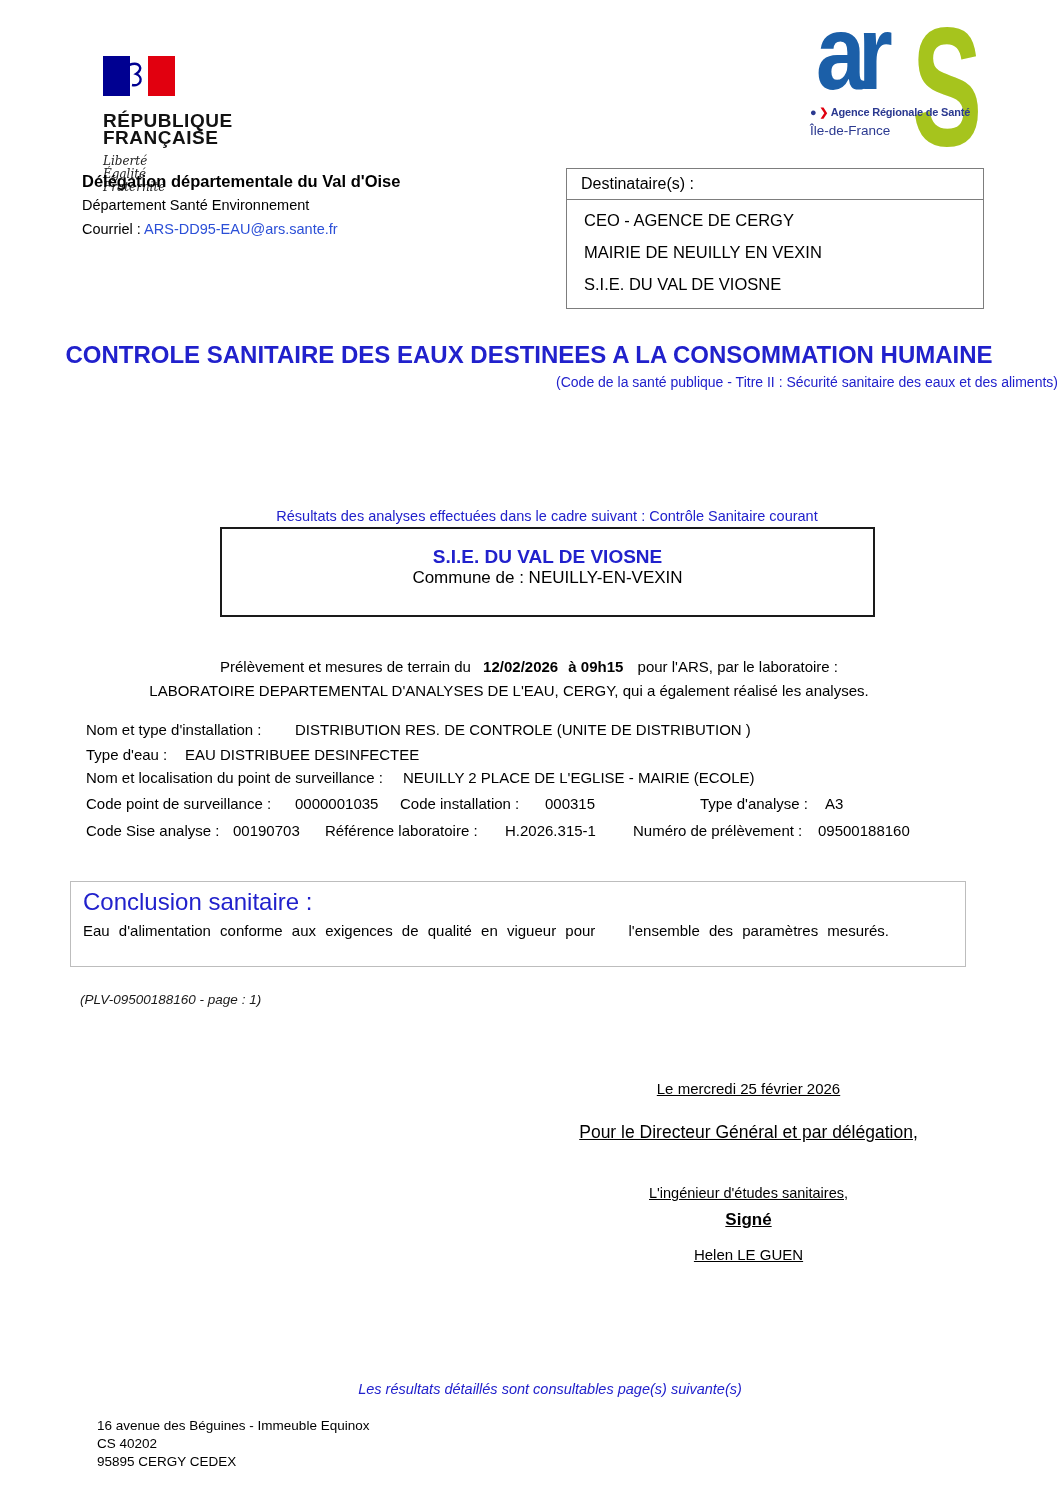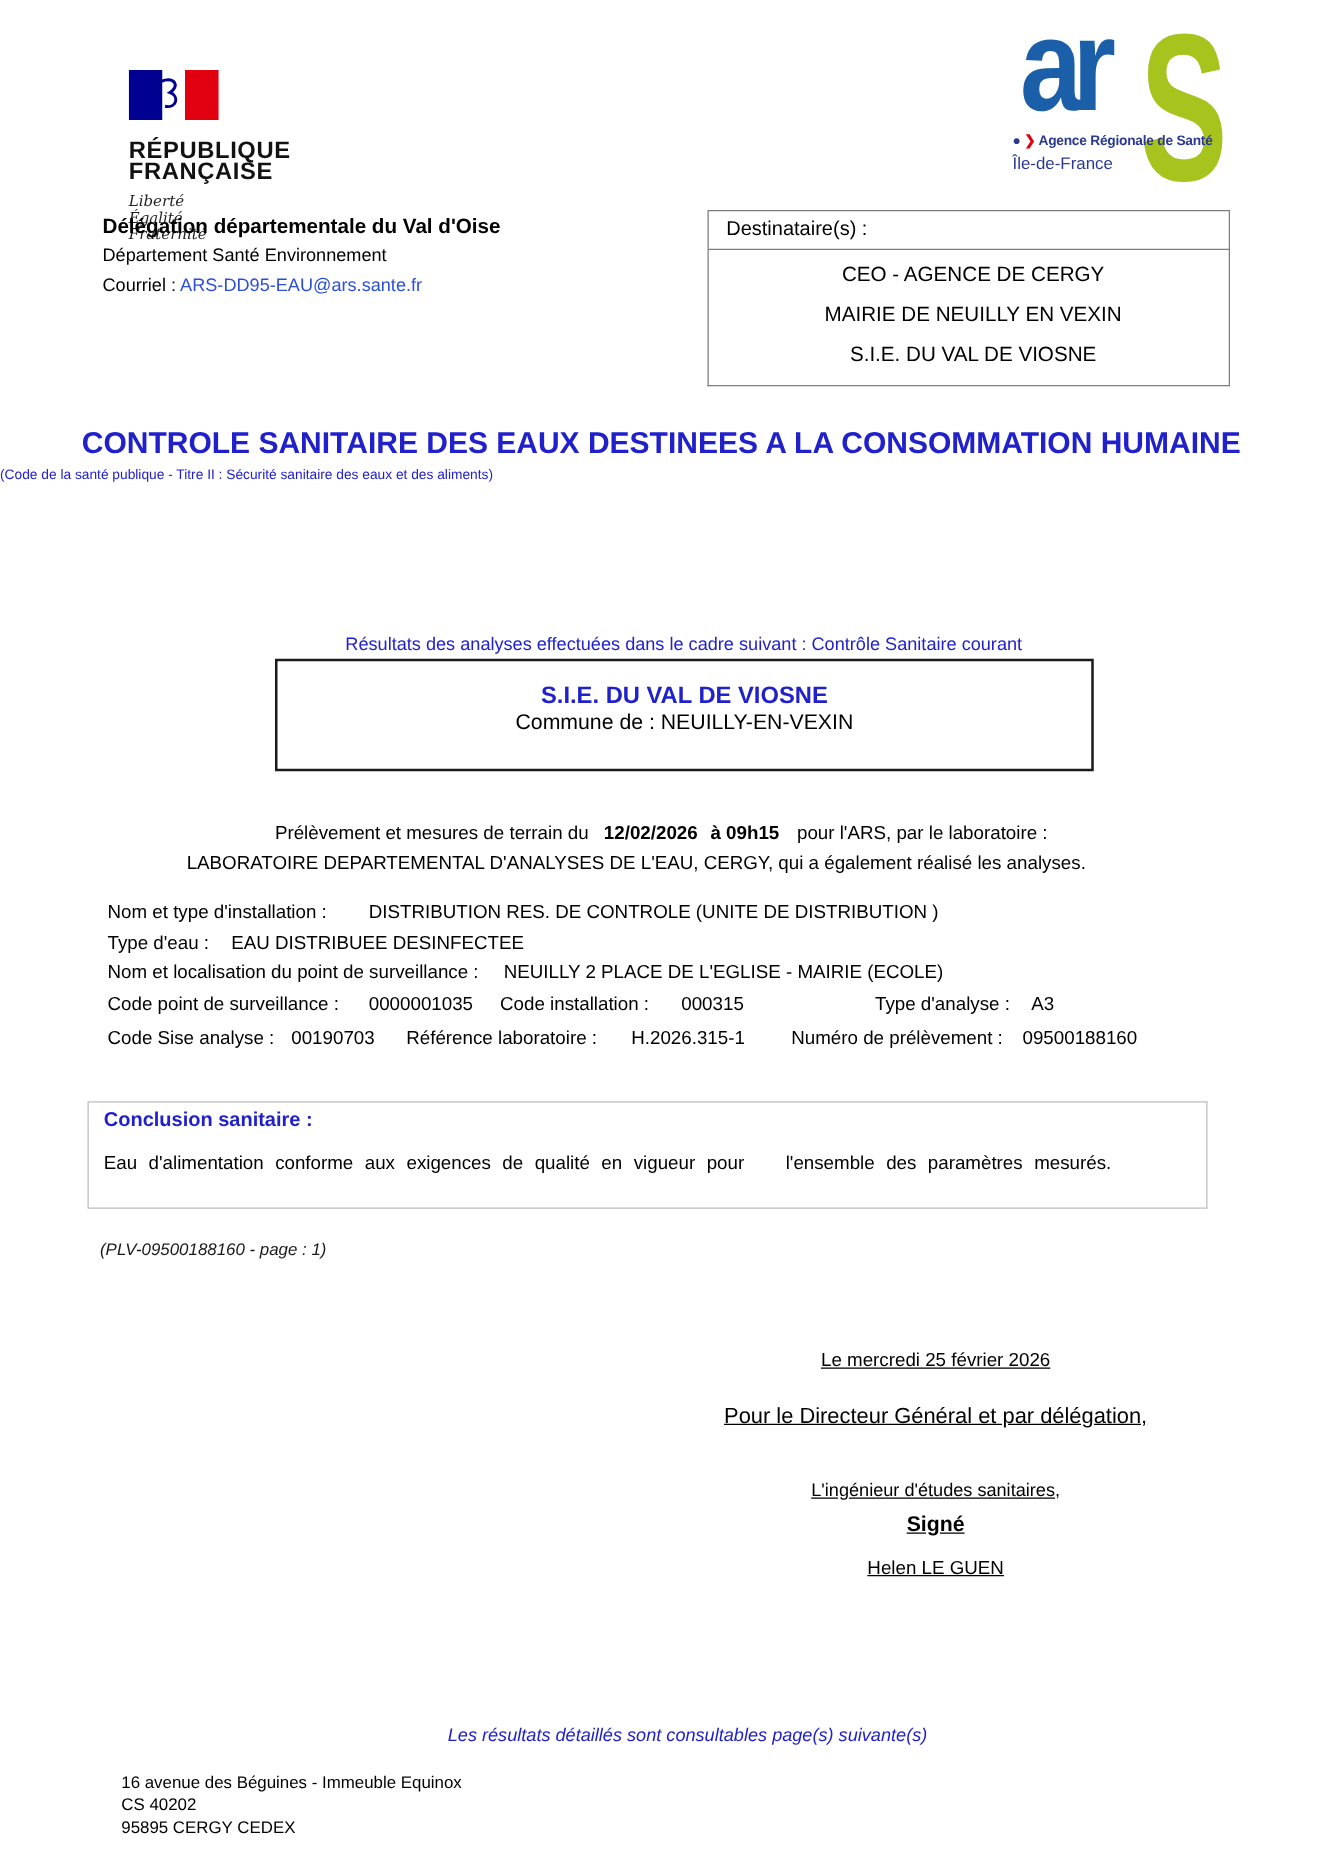--- a/index.html
+++ b/index.html
@@ -28,26 +28,26 @@
   .ars-s  { position:absolute; left:96px; top:-27px; font-size:105px; font-weight:bold; line-height:1;
             color:var(--ars-green,#a6c41d); transform:scaleY(1.6); transform-origin:left top; }
   .ars-tagline { position:absolute; left:-6px; top:76px; font-size:11px; font-weight:bold;
                  color:var(--ars-navy,#2b3990); white-space:nowrap; z-index:2; letter-spacing:-0.2px; }
   .ars-tagline .chev { color:var(--flag-red,#e1000f); }
   .ars-region { position:absolute; left:-6px; top:93px; font-size:13.5px; color:var(--ars-navy,#2b3990); z-index:2; }
 
   
   .dest-box { left:566px; top:168px; width:418px; }
   .dest-header { border:1px solid #7d7d7d; height:30px; line-height:30px; padding-left:14px; font-size:16px; background:#fff; }
-  .dest-body { border:1px solid #7d7d7d; border-top:none; padding:4px 0 8px 7px;text-align:center; }
+  .dest-body { border:1px solid #7d7d7d; border-top:none; padding:4px 0 8px 17px; }
   .dest-item { font-size:16.5px; height:32px; line-height:32px; }
 
   
   .doc-title    { left:0; top:341px; width:1058px; text-align:center; font-size:24px; font-weight:bold; color:var(--text-blue,#2121cc); }
-  .doc-subtitle { left:0; top:374px; width:1058px; text-align:left; font-size:11px; color:var(--text-blue,#2121cc); }
+  .doc-subtitle { left:0; top:374px; width:1058px; text-align:right; font-size:14px; color:var(--text-blue,#2121cc); }
   .context-line { left:18px; top:508px; width:1058px; text-align:center; font-size:14.5px; color:var(--text-blue,#2121cc); }
 
   
   .network-box { left:220px; top:527px; width:651px; height:86px; border:2px solid #1a1a1a; text-align:center; }
   .network-name { margin-top:17px; font-size:19px; font-weight:bold; color:var(--text-blue,#2121cc); }
   .network-commune { font-size:17px; }
 
   
   .sampling1 { left:0; top:658px; width:1058px; text-align:center; font-size:15px; }
   .sampling1 .b { font-weight:bold; }
@@ -55,21 +55,21 @@
   .sampling1 .t { margin-right:10px; }
   .sampling2 { left:-20px; top:682px; width:1058px; text-align:center; font-size:15px; }
 
   
   .drow { left:86px; width:940px; height:20px; font-size:15px; }
   .drow span { position:absolute; white-space:nowrap; }
   .r1 { top:721px; } .r2 { top:746px; } .r3 { top:769px; } .r4 { top:795px; } .r5 { top:822px; }
 
   
   .conclusion-box { left:70px; top:881px; width:894px; height:84px; border:1px solid #bdbdbd; }
-  .conclusion-label { position:absolute; left:12px; top:6px; font-size:16px; color:var(--text-blue,#2121cc);font-weight:bold; }
+  .conclusion-label { position:absolute; left:12px; top:6px; font-size:24px; color:var(--text-blue,#2121cc); }
   .conclusion-text { position:absolute; left:12px; top:40px; width:872px; font-size:15px; word-spacing:5px; }
   .conclusion-text .p2 { margin-left:24px; }
 
   .page-ref { left:80px; top:992px; font-size:13.5px; font-style:italic; color:#1a1a1a; }
 
   
   .sign-block { left:496px; top:1080px; width:505px; height:190px; text-align:center; }
   .sign-block > div { position:absolute; left:0; width:100%;text-decoration:underline; }
   .sign-date { top:0; font-size:15px; }
   .sign-delegation { top:42px; font-size:17.5px; }

